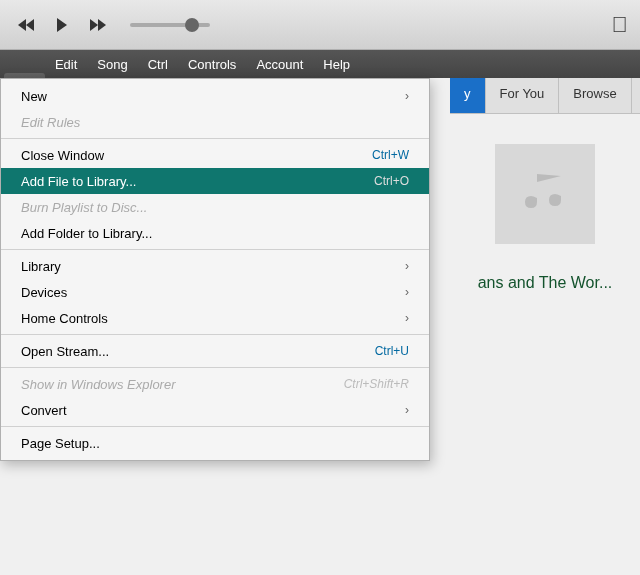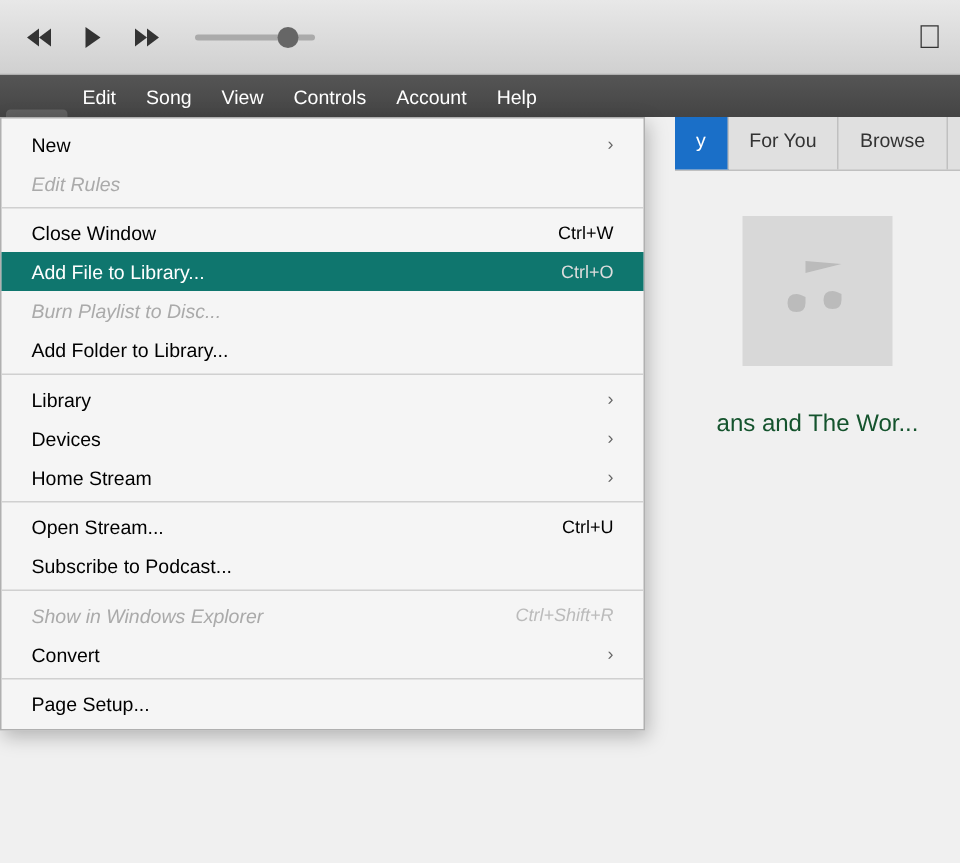--- a/index.html
+++ b/index.html
@@ -117,21 +117,21 @@
     .menu-row.disabled {
       color: #aaa;
       cursor: default;
       font-style: italic;
     }
     .menu-row-label {
       flex: 1;
     }
     .menu-row-shortcut {
       margin-left: 30px;
-      color: #000000;
+      color: #0369a1;
       font-size: 12px;
     }
     .menu-row.highlighted .menu-row-shortcut {
       color: #ddd;
     }
     .menu-row-arrow {
       margin-left: 10px;
       font-size: 12px;
       color: #666;
     }
@@ -221,21 +221,21 @@
       <div class="volume-thumb"></div>
     </div>
   </div>
   <div class="apple-logo"></div>
 </div>
 
 <div class="menu-bar">
   <div class="menu-item active">File</div>
   <div class="menu-item">Edit</div>
   <div class="menu-item">Song</div>
-  <div class="menu-item">View</div>
+  <div class="menu-item">Ctrl</div>
   <div class="menu-item">Controls</div>
   <div class="menu-item">Account</div>
   <div class="menu-item">Help</div>
 </div>
 
 <div class="main-content">
 
   <div class="dropdown-overlay">
     <div class="dropdown-menu">
 
@@ -274,34 +274,31 @@
         <span class="menu-row-label">Library</span>
         <span class="menu-row-arrow">›</span>
       </div>
 
       <div class="menu-row">
         <span class="menu-row-label">Devices</span>
         <span class="menu-row-arrow">›</span>
       </div>
 
       <div class="menu-row">
-        <span class="menu-row-label">Home Stream</span>
+        <span class="menu-row-label">Home Controls</span>
         <span class="menu-row-arrow">›</span>
       </div>
 
       <div class="menu-separator"></div>
 
       <div class="menu-row">
         <span class="menu-row-label">Open Stream...</span>
         <span class="menu-row-shortcut">Ctrl+U</span>
       </div>
 
-      <div class="menu-row">
-        <span class="menu-row-label">Subscribe to Podcast...</span>
-      </div>
 
       <div class="menu-separator"></div>
 
       <div class="menu-row disabled">
         <span class="menu-row-label">Show in Windows Explorer</span>
         <span class="menu-row-shortcut" style="color:#bbb;">Ctrl+Shift+R</span>
       </div>
 
       <div class="menu-row">
         <span class="menu-row-label">Convert</span>

